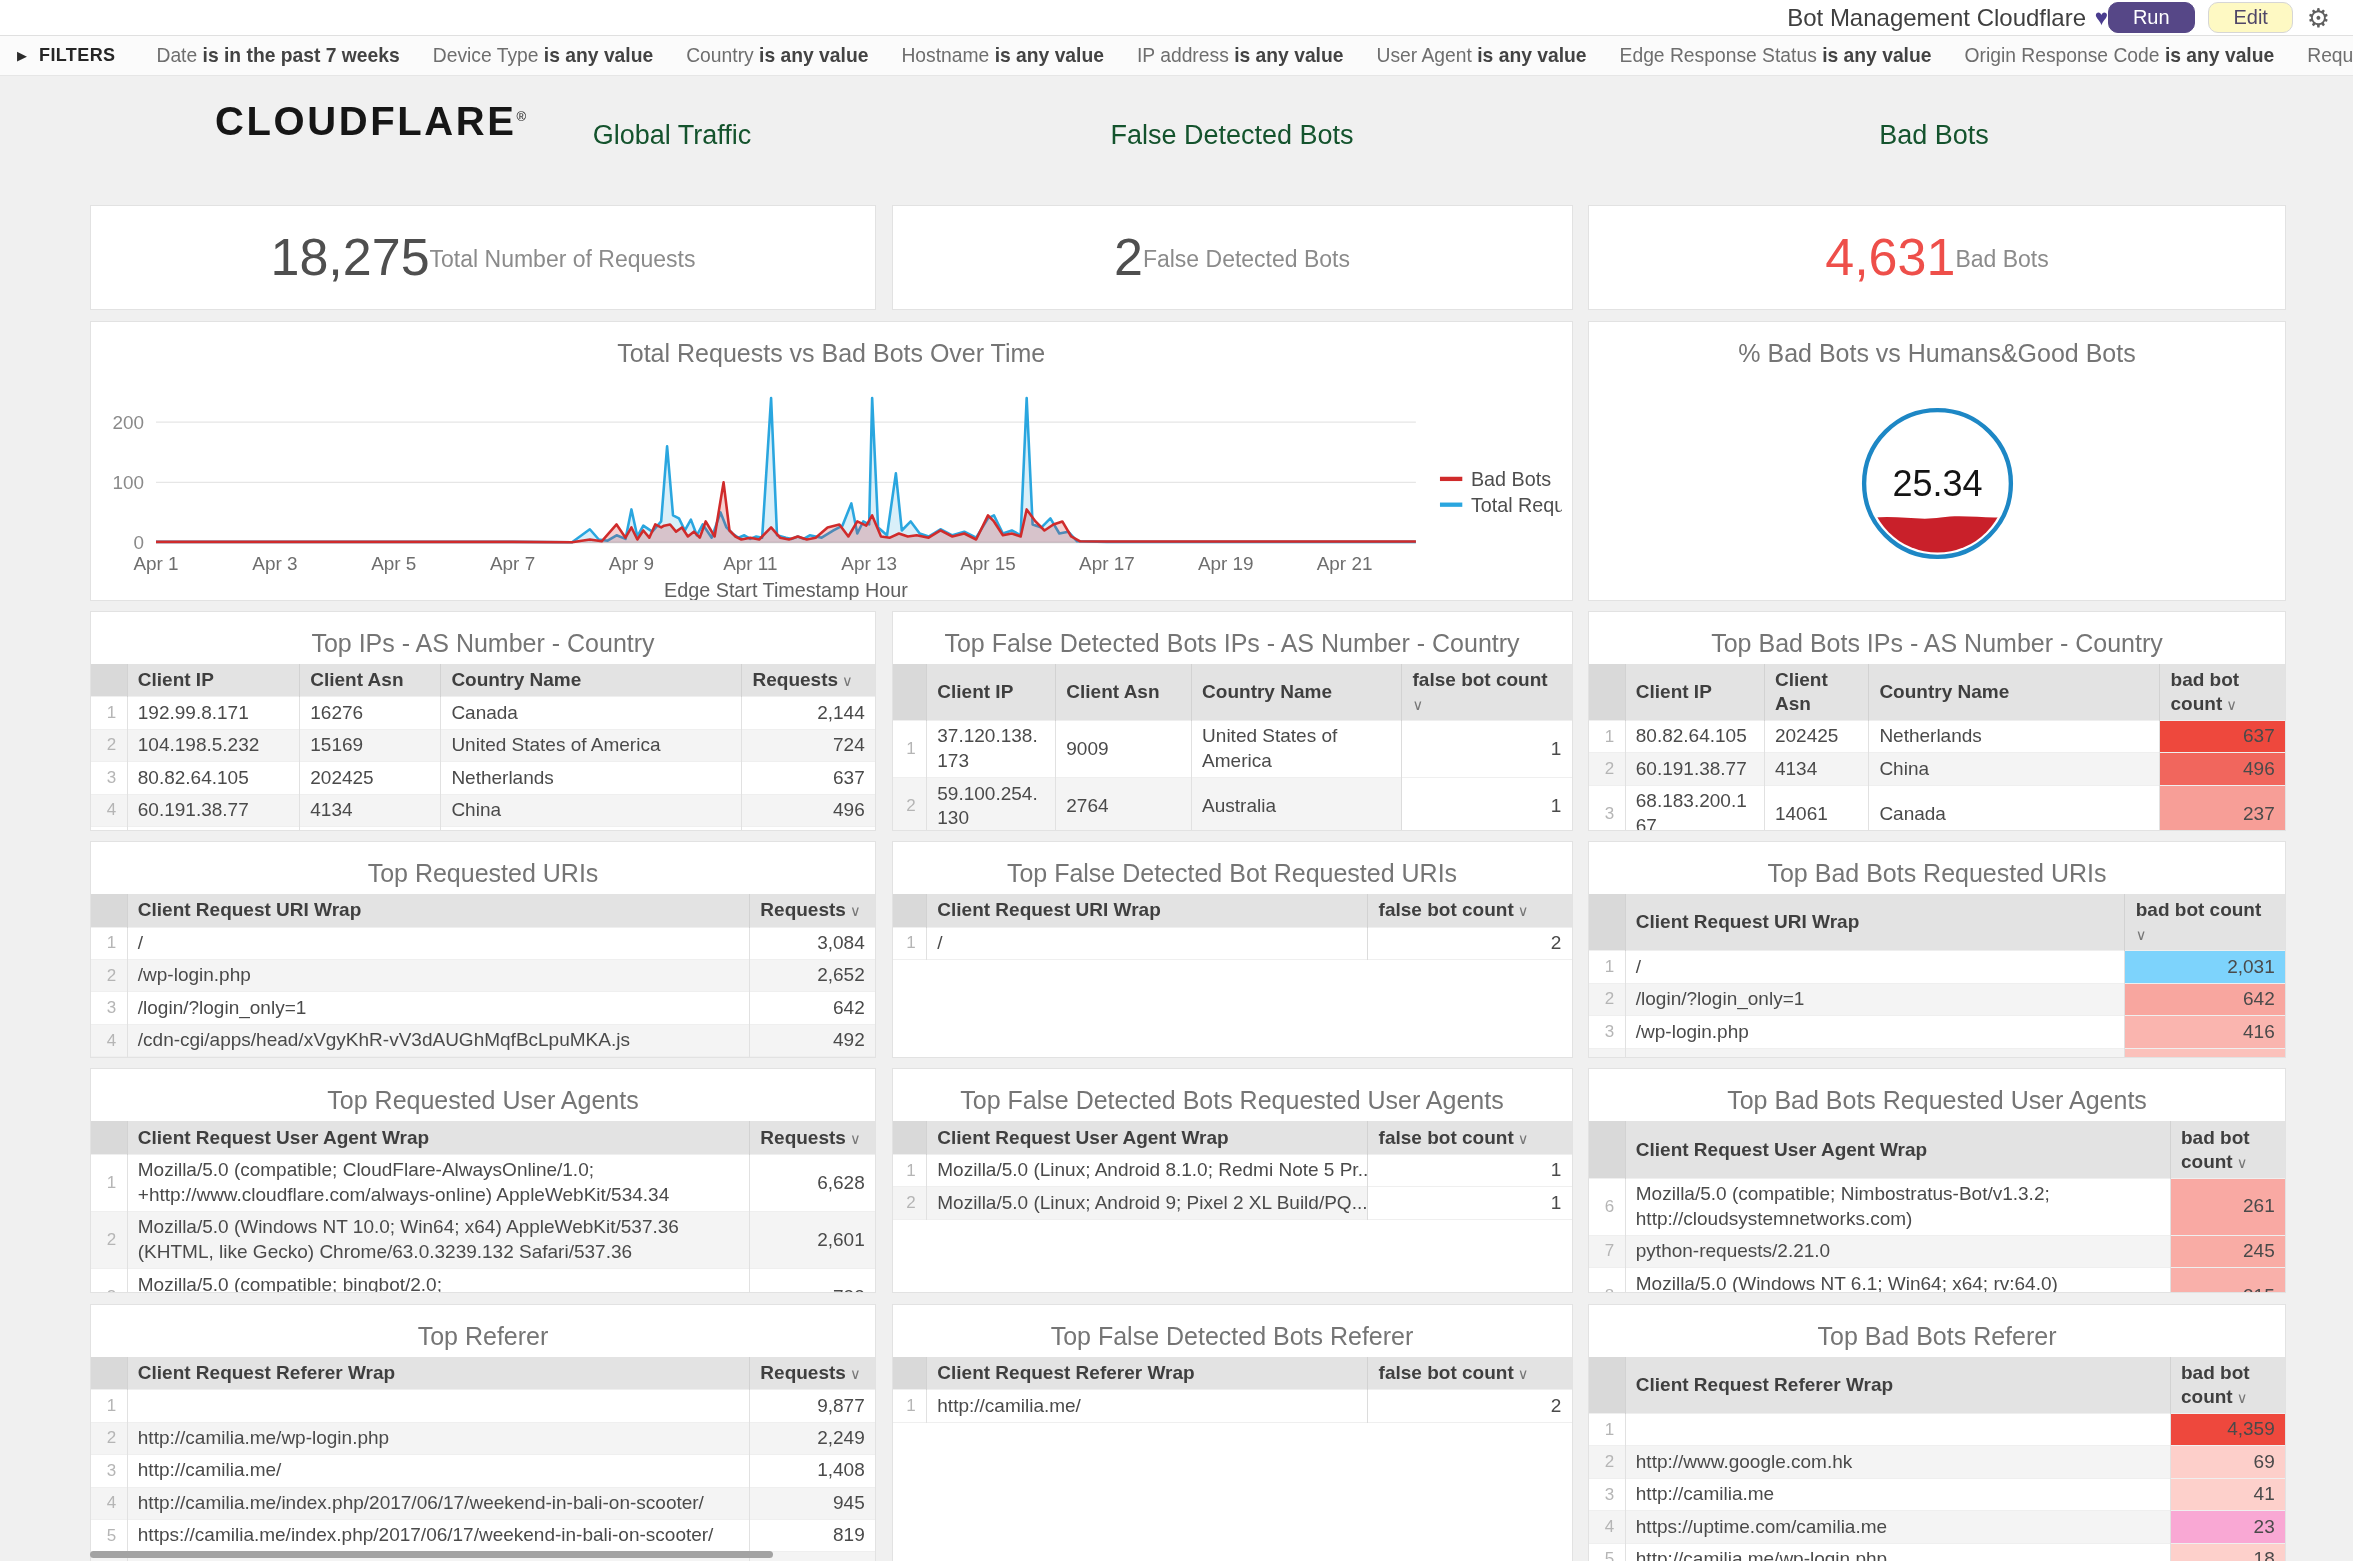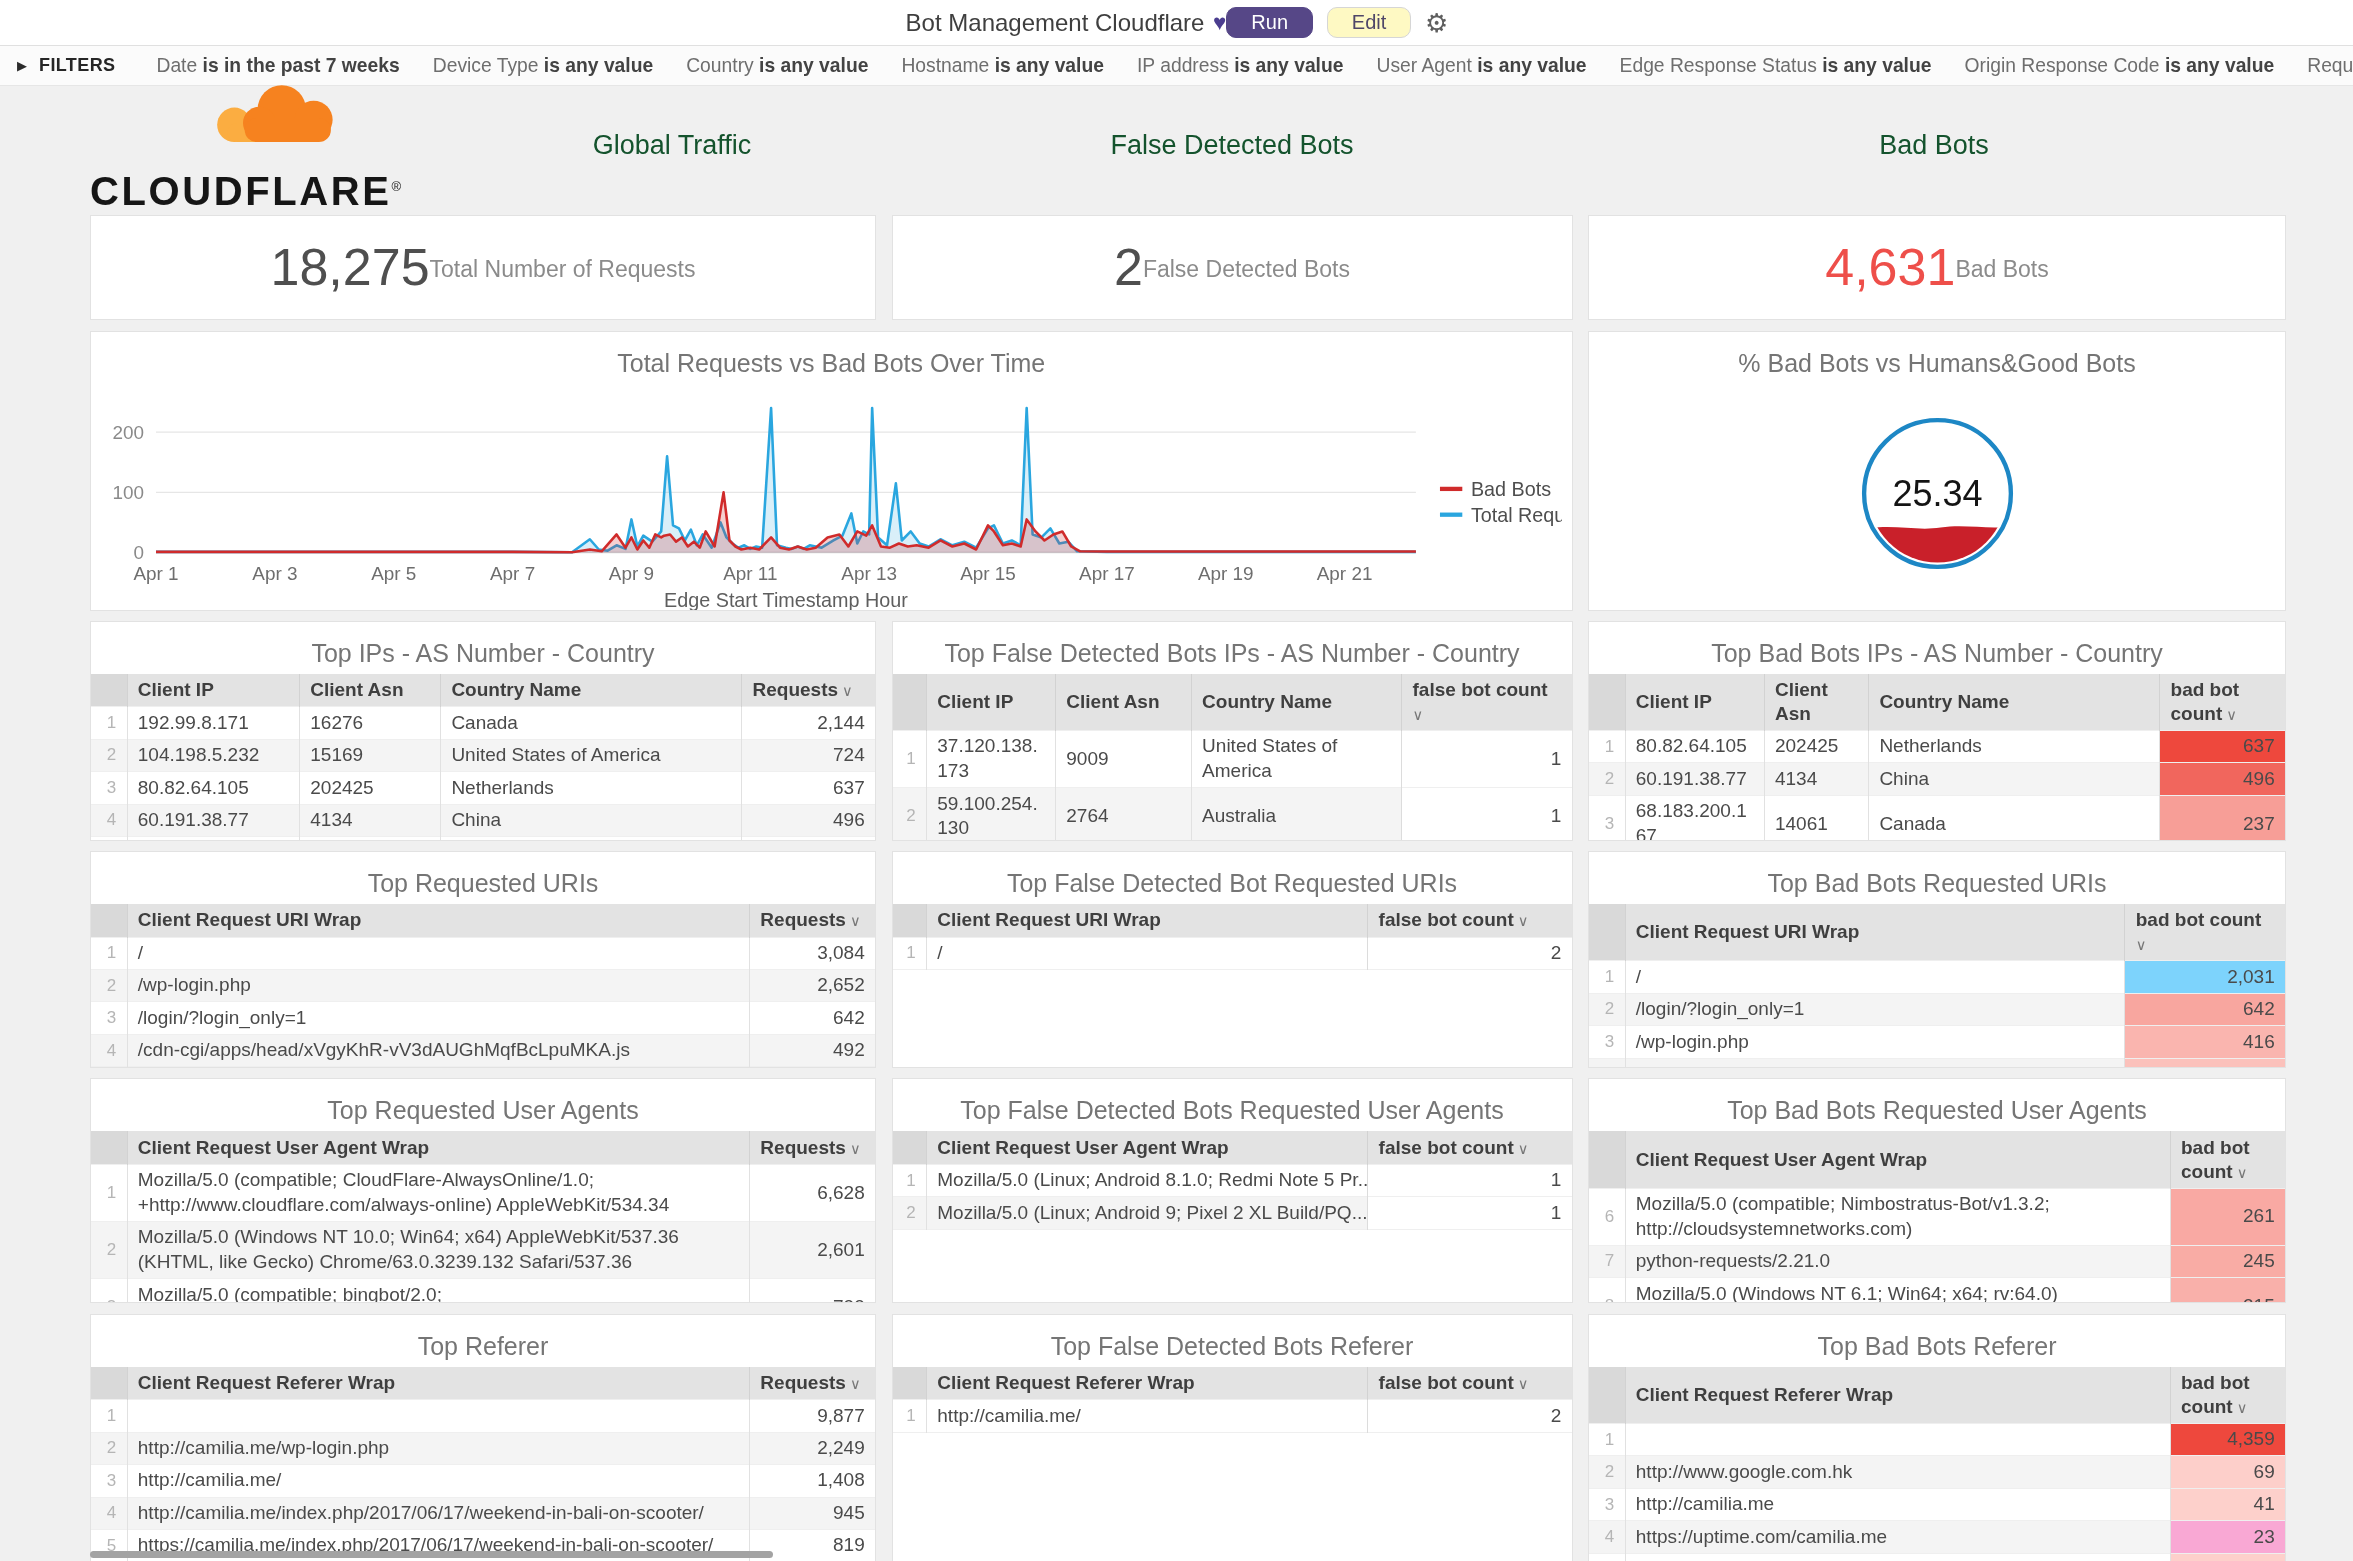--- a/index.html
+++ b/index.html
@@ -1,40 +1,40 @@
 <!DOCTYPE html>
 <html style="font-size:13.8px"><head>
 <meta charset="utf-8">
 <style>
   * { margin:0; padding:0; box-sizing:border-box; }
   html,body { width:2354px; height:1561px; overflow:hidden; }
   body { font-family:"Liberation Sans", sans-serif; background:#f0f0f0; position:relative; color:#4a4a4a; }
 
   
-  .topbar { height:46px; background:#ffffff; border-bottom:0.9px solid #e0e0e0; display:flex; align-items:center; justify-content:center; padding:0 24px; }
+  .topbar { height:36px; background:#ffffff; border-bottom:0.9px solid #e0e0e0; display:flex; align-items:center; justify-content:flex-end; padding:0 24px; }
   .app-title { font-size:24px; color:#3f3f3f; display:flex; align-items:center; gap:8.6px; }
   .heart { color:#4b3d8f; font-size:22.4px; }
   .topbar-right { display:flex; align-items:center; gap:13.8px; }
   .btn { font-family:inherit; font-size:20px; border-radius:10px; padding:2.6px 24px; height:31px; cursor:pointer; }
   .btn-run { background:#564787; color:#fff; border:0.9px solid #564787; }
   .btn-edit { background:#fef9c3; color:#4f4668; border:0.9px solid #d6d6d6; }
   .gear { font-size:26px; color:#5f5f5f; cursor:pointer; line-height:1; }
 
   
   .filterbar { height:40px; background:#fbfbfb; border-bottom:0.9px solid #e6e6e6; display:flex; align-items:center; padding:0 17px; white-space:nowrap; overflow:hidden; }
   .f-arrow { font-size:13px; color:#2b2b2b; margin-right:12px; }
   .f-label { font-weight:bold; font-size:18px; color:#262626; letter-spacing:0.4px; margin-right:41px; }
   .f-chips { display:flex; gap:33px; font-size:19.3px; }
   .chip { color:#6e6e6e; }
   .chip b { color:#434343; font-weight:bold; }
 
   
   .content { padding:0 66px 0 90px; }
   .hdr-strip { height:119px; display:flex; align-items:center; }
-  .logo-cell { width:370px; display:flex; flex-direction:column; align-items:flex-start;gap:22px; }
+  .logo-cell { width:370px; display:flex; flex-direction:row; align-items:flex-start;gap:22px; }
   .logo-cloud { margin-left:103px; }
   .logo-word { font-size:40px; font-weight:800; letter-spacing:2.6px; color:#161616; line-height:1; }
   .logo-word sup { font-size:13px; font-weight:400; }
   .col-hdr { font-size:27px; color:#14532d; text-align:center; }
   .ch-1 { flex:1; } .ch-2 { width:696px; } .ch-3 { width:708px; }
 
   .grid { margin-top:10.3px; display:grid; grid-template-columns:786px 681px 698px; grid-template-rows:105px 280px 220px 217px 225px 361px; column-gap:15.5px; row-gap:10.3px; }
   .card { background:#fff; border:0.9px solid #e2e2e2; overflow:hidden; }
 
   

